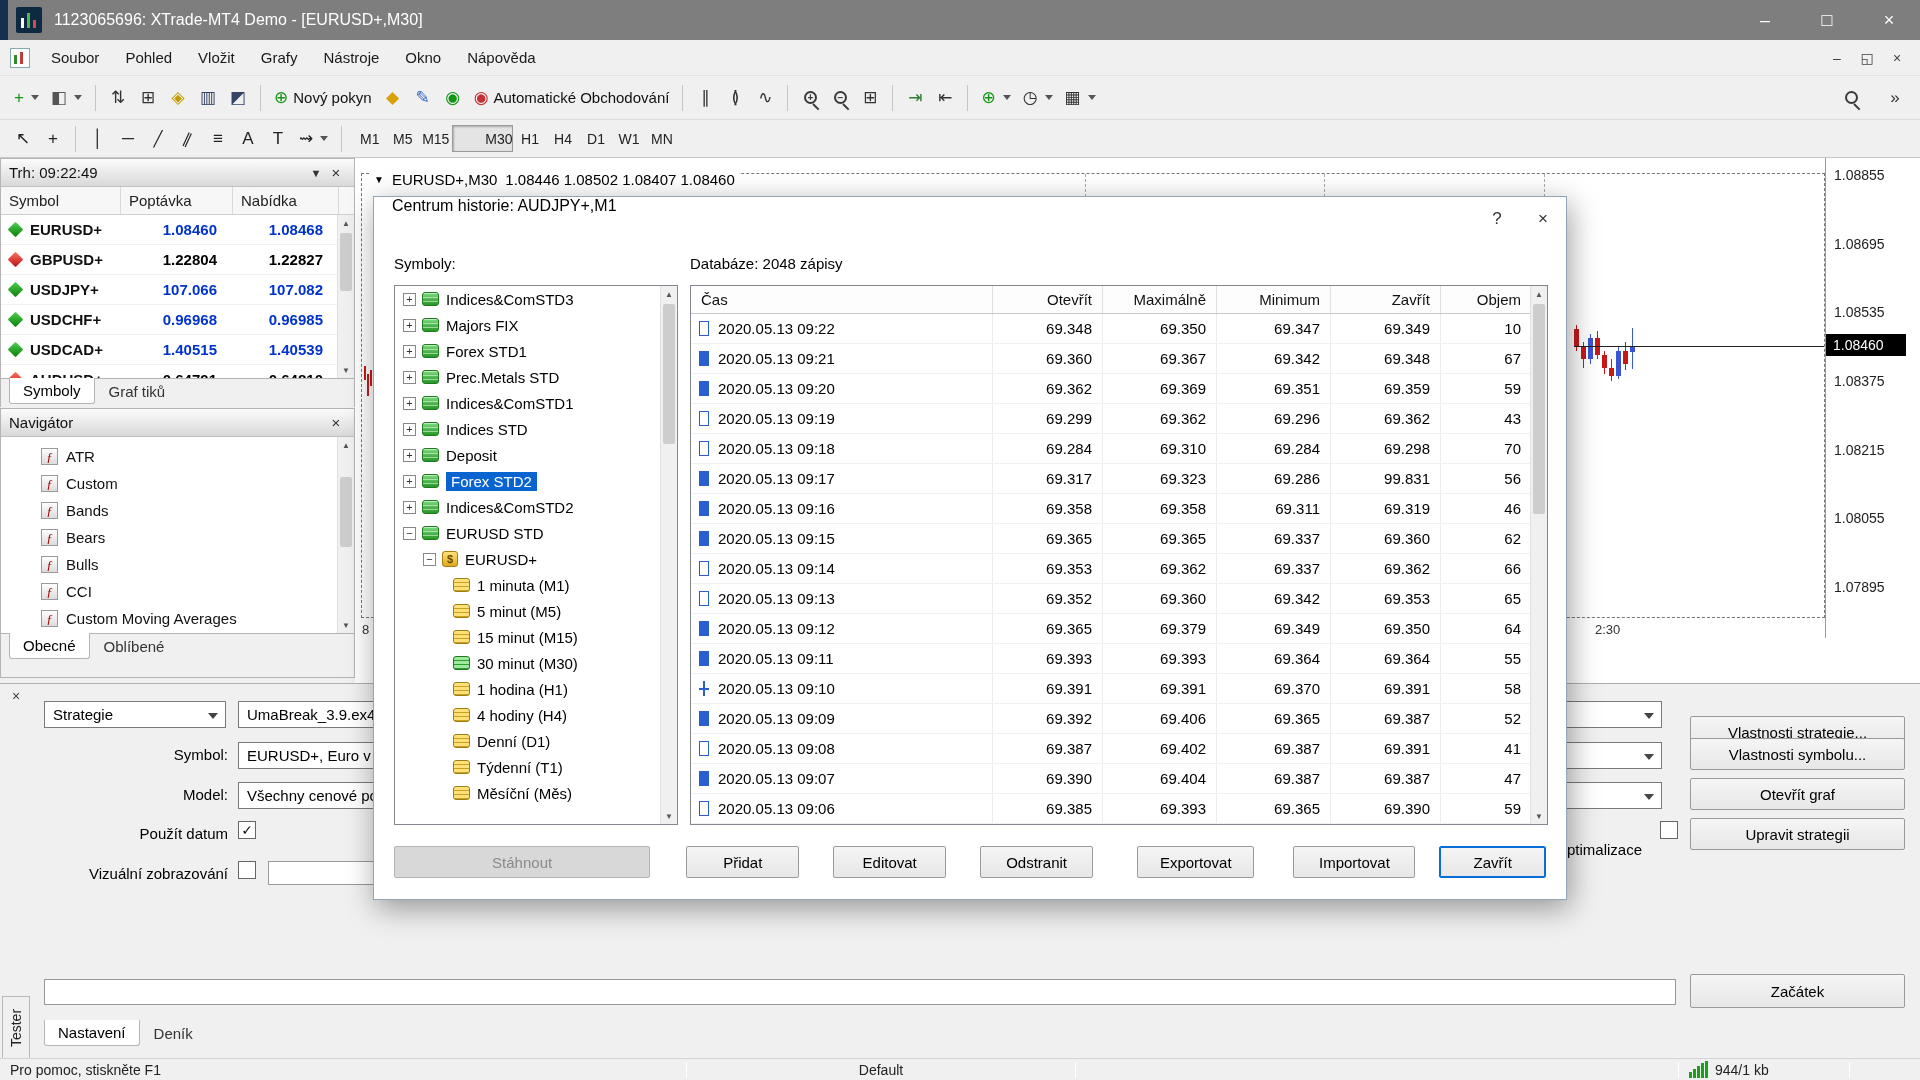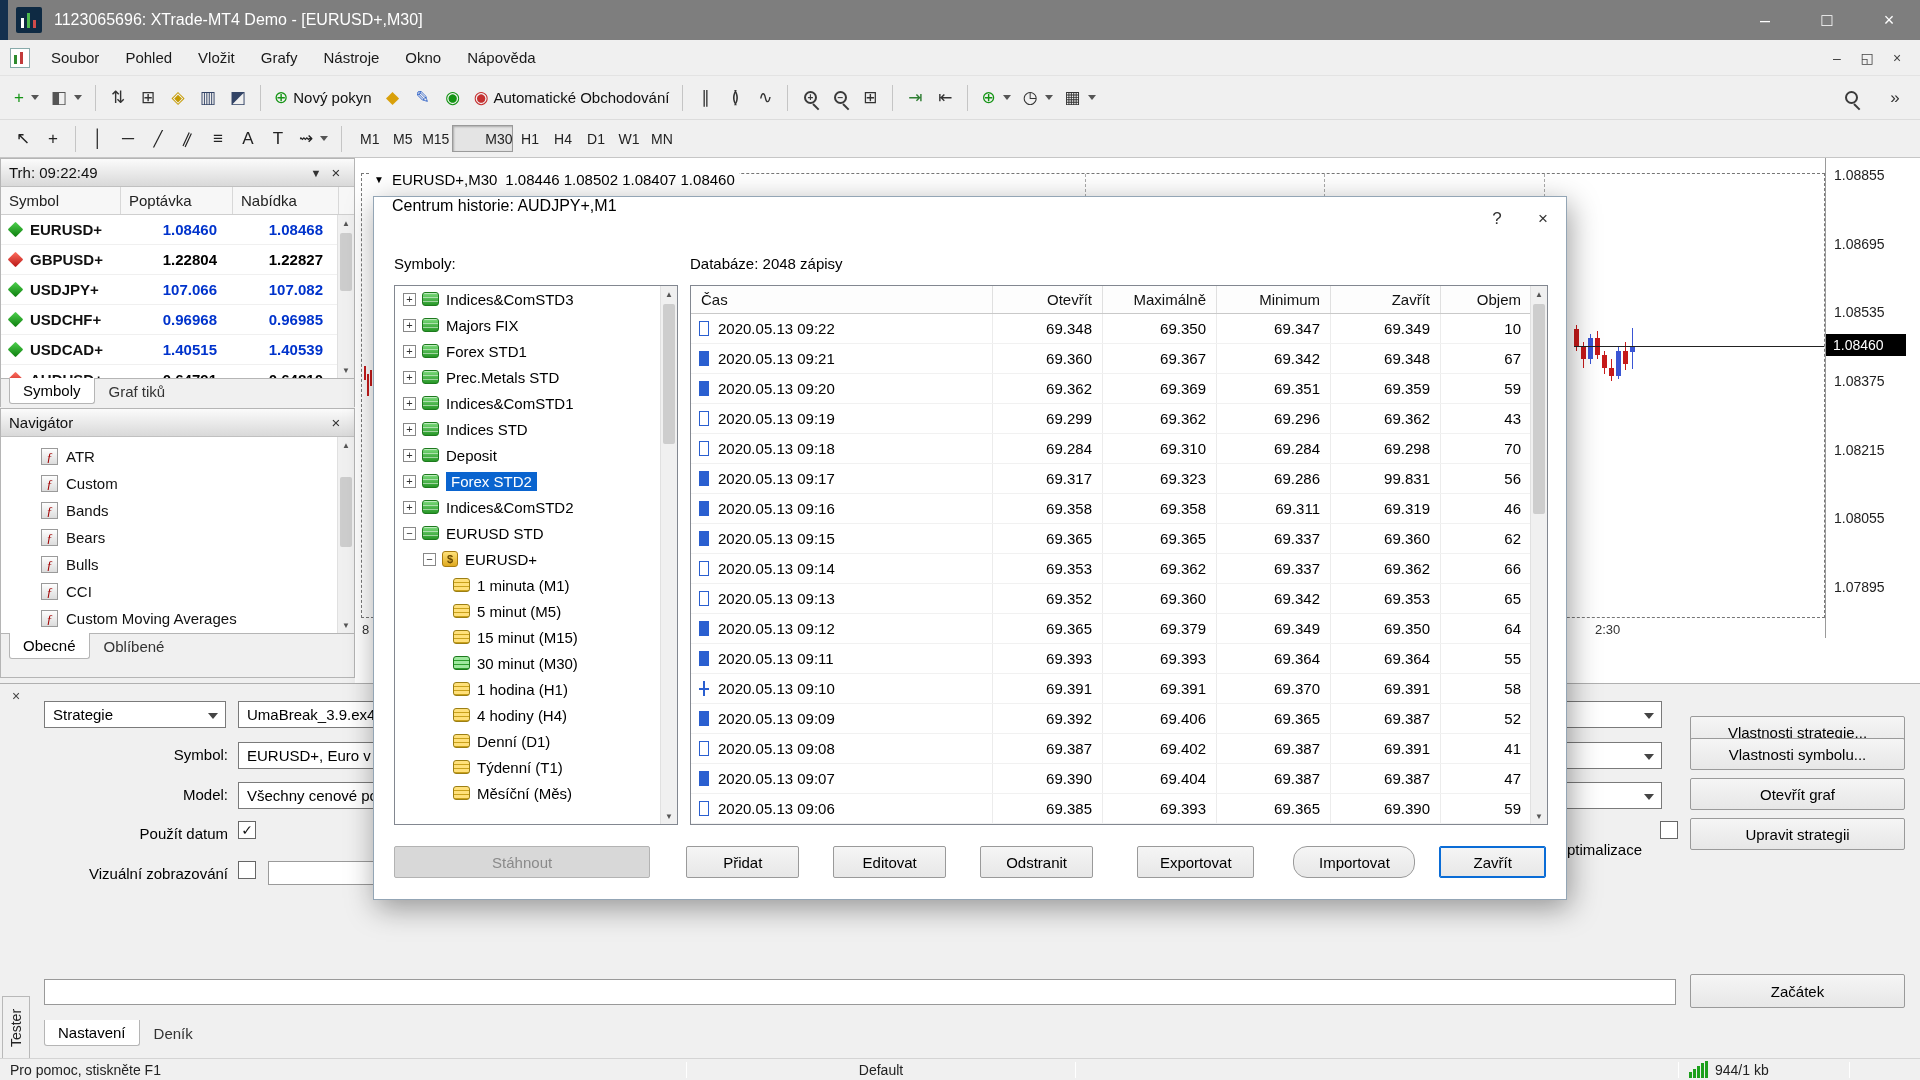--- a/index.html
+++ b/index.html
@@ -868,21 +868,21 @@
           <div class="ar dn">▼</div>
           <div class="thumb" style="top: 18px; height: 210px;"></div>
         </div>
       </div>
     <div class="dlg-buttons" id="dlg-buttons">
         <div class="btn disabled" style="width: 284px; margin-right: 12px;">Stáhnout</div>
         <div class="btn" style="width: 125px; margin-right: 10px;">Přidat</div>
         <div class="btn" style="width: 125px; margin-right: 10px;">Editovat</div>
         <div class="btn" style="width: 125px; margin-right: 20px;">Odstranit</div>
         <div class="btn" style="width: 130px; margin-right: 15px;">Exportovat</div>
-        <div class="btn" style="width: 135px; margin-right: 0px; border-radius: 14px;">Importovat</div>
+        <div class="btn" style="width: 135px; margin-right: 0px;">Importovat</div>
         <div class="btn default" style="width: 118px; margin-left: auto;">Zavřít</div>
       </div>
   </div>
 
   <div class="statusbar">
     <div class="st-cell" style="width:686px;">Pro pomoc, stiskněte F1</div>
     <div class="st-sep"></div>
     <div class="st-cell" style="width:388px;justify-content:center;">Default</div>
     <div class="st-sep"></div>
     <div class="st-cell" style="flex:1;"></div>

